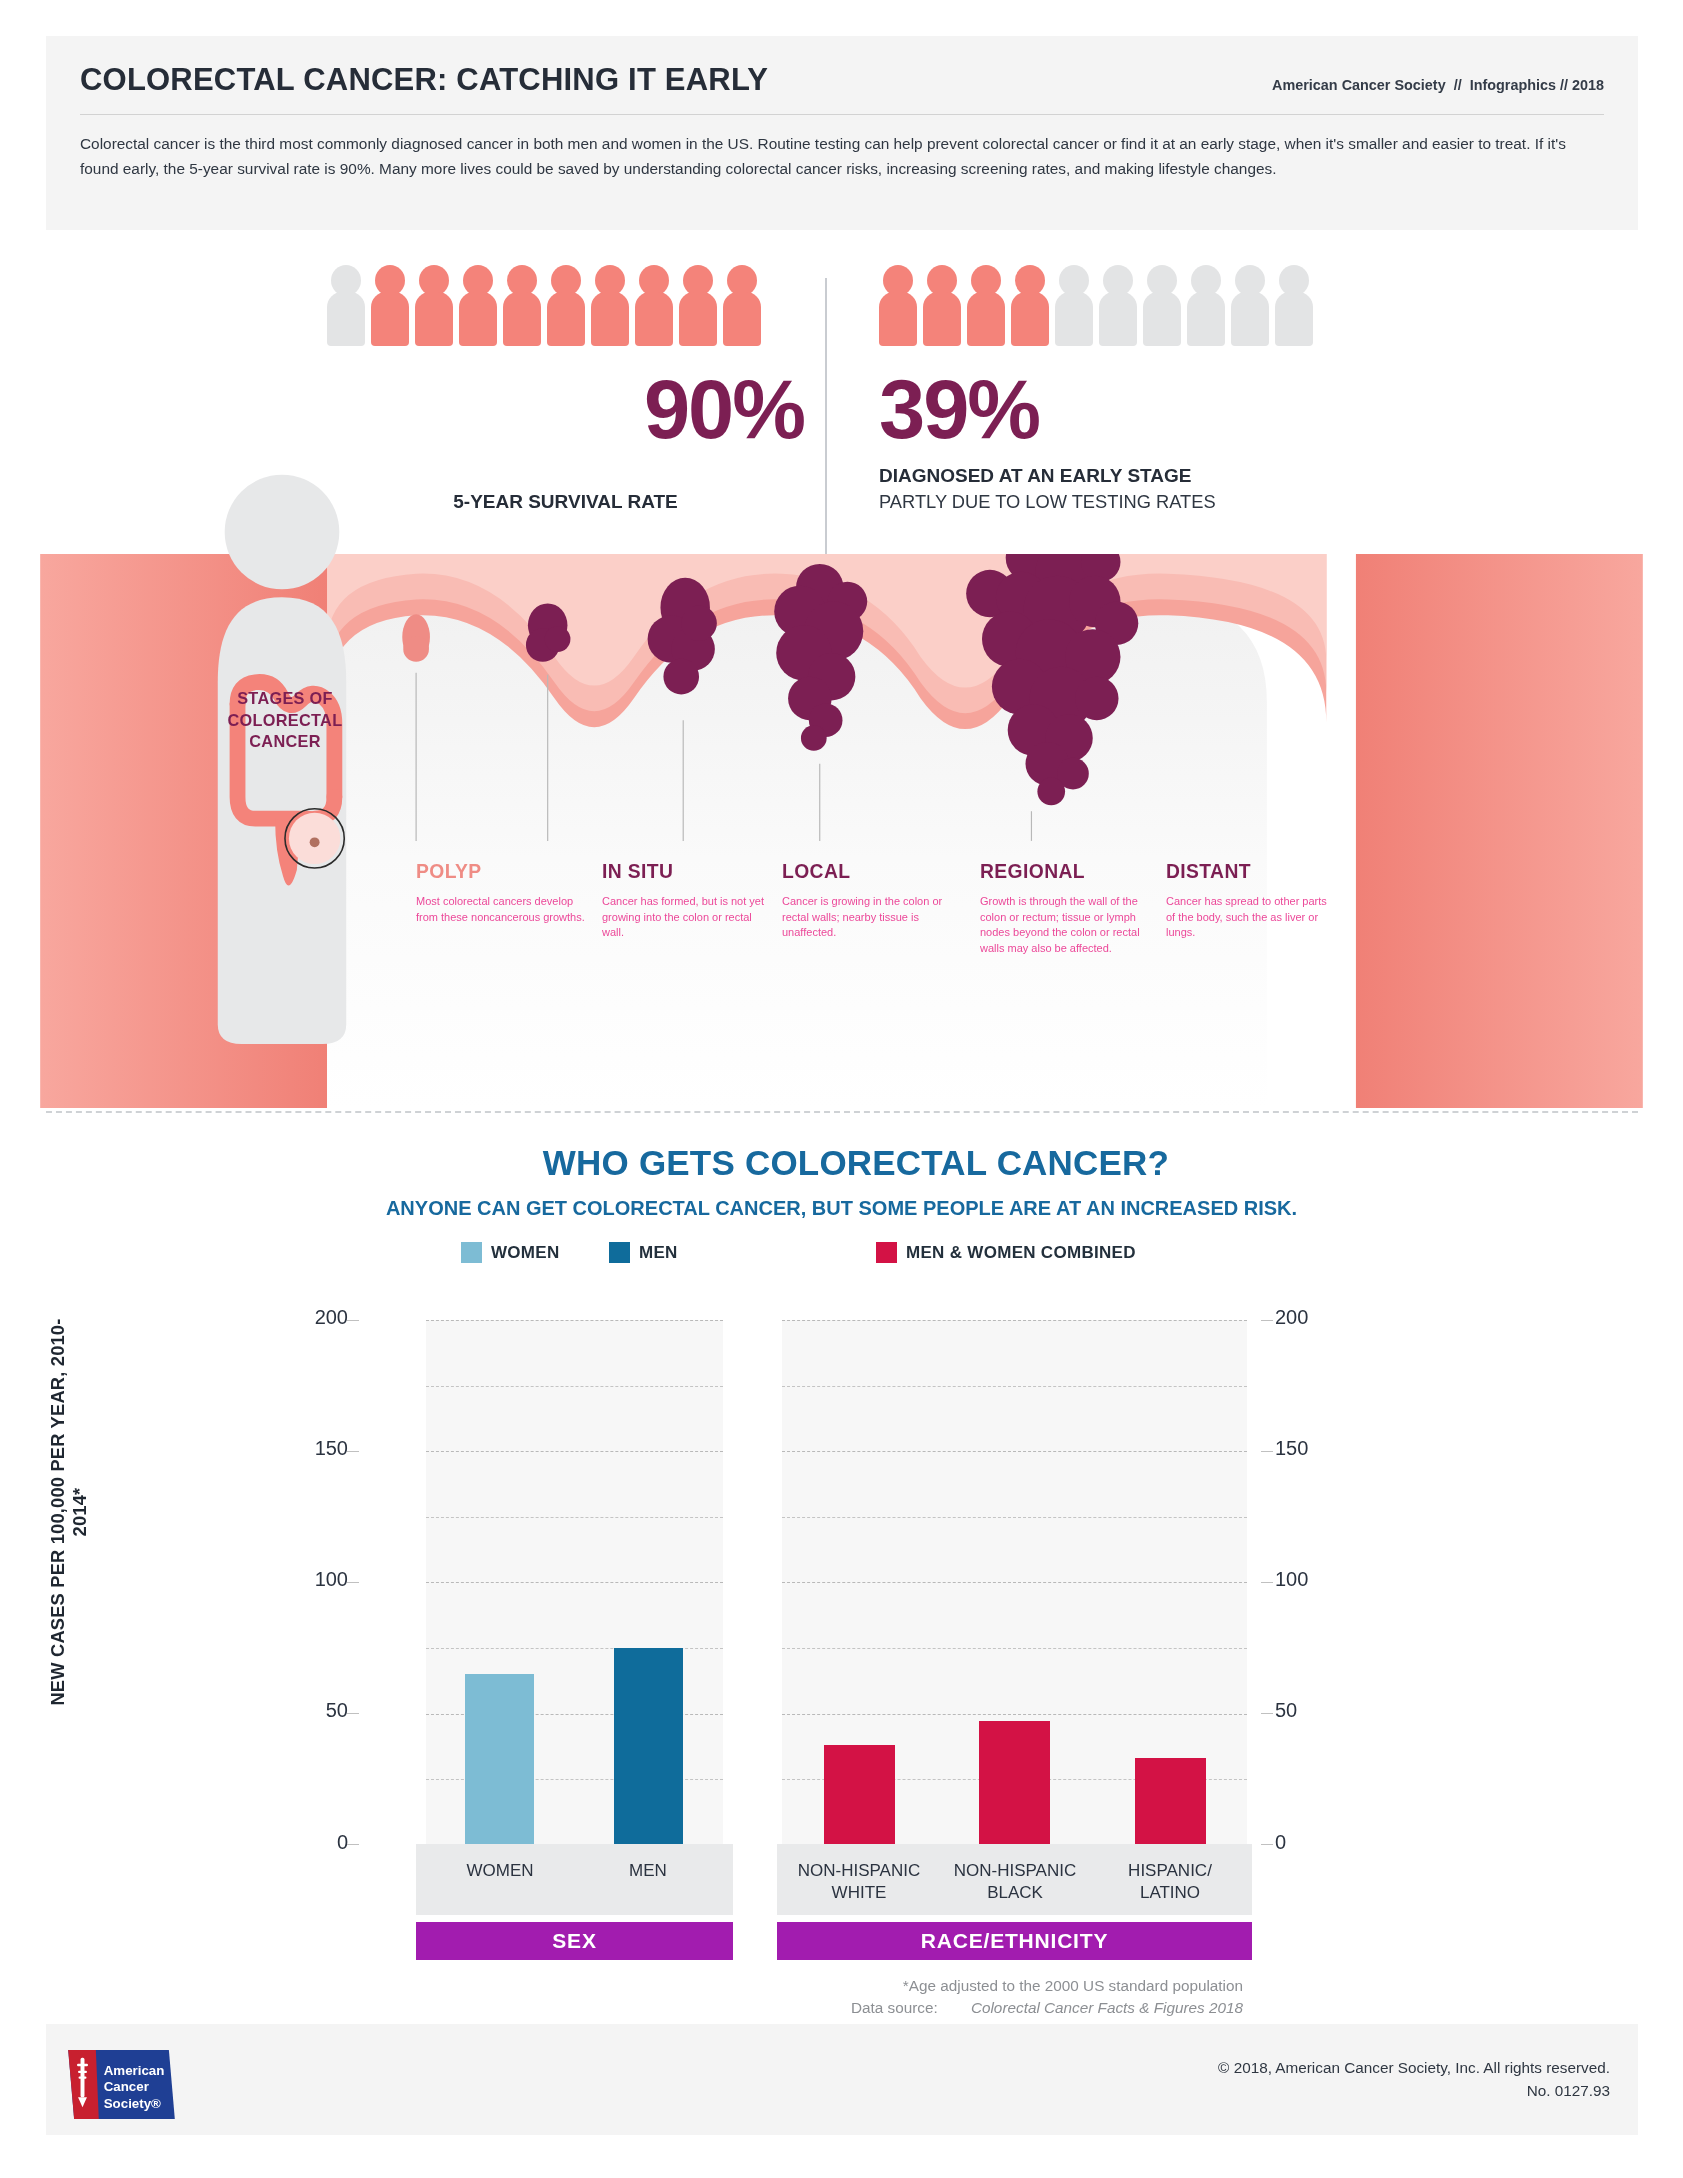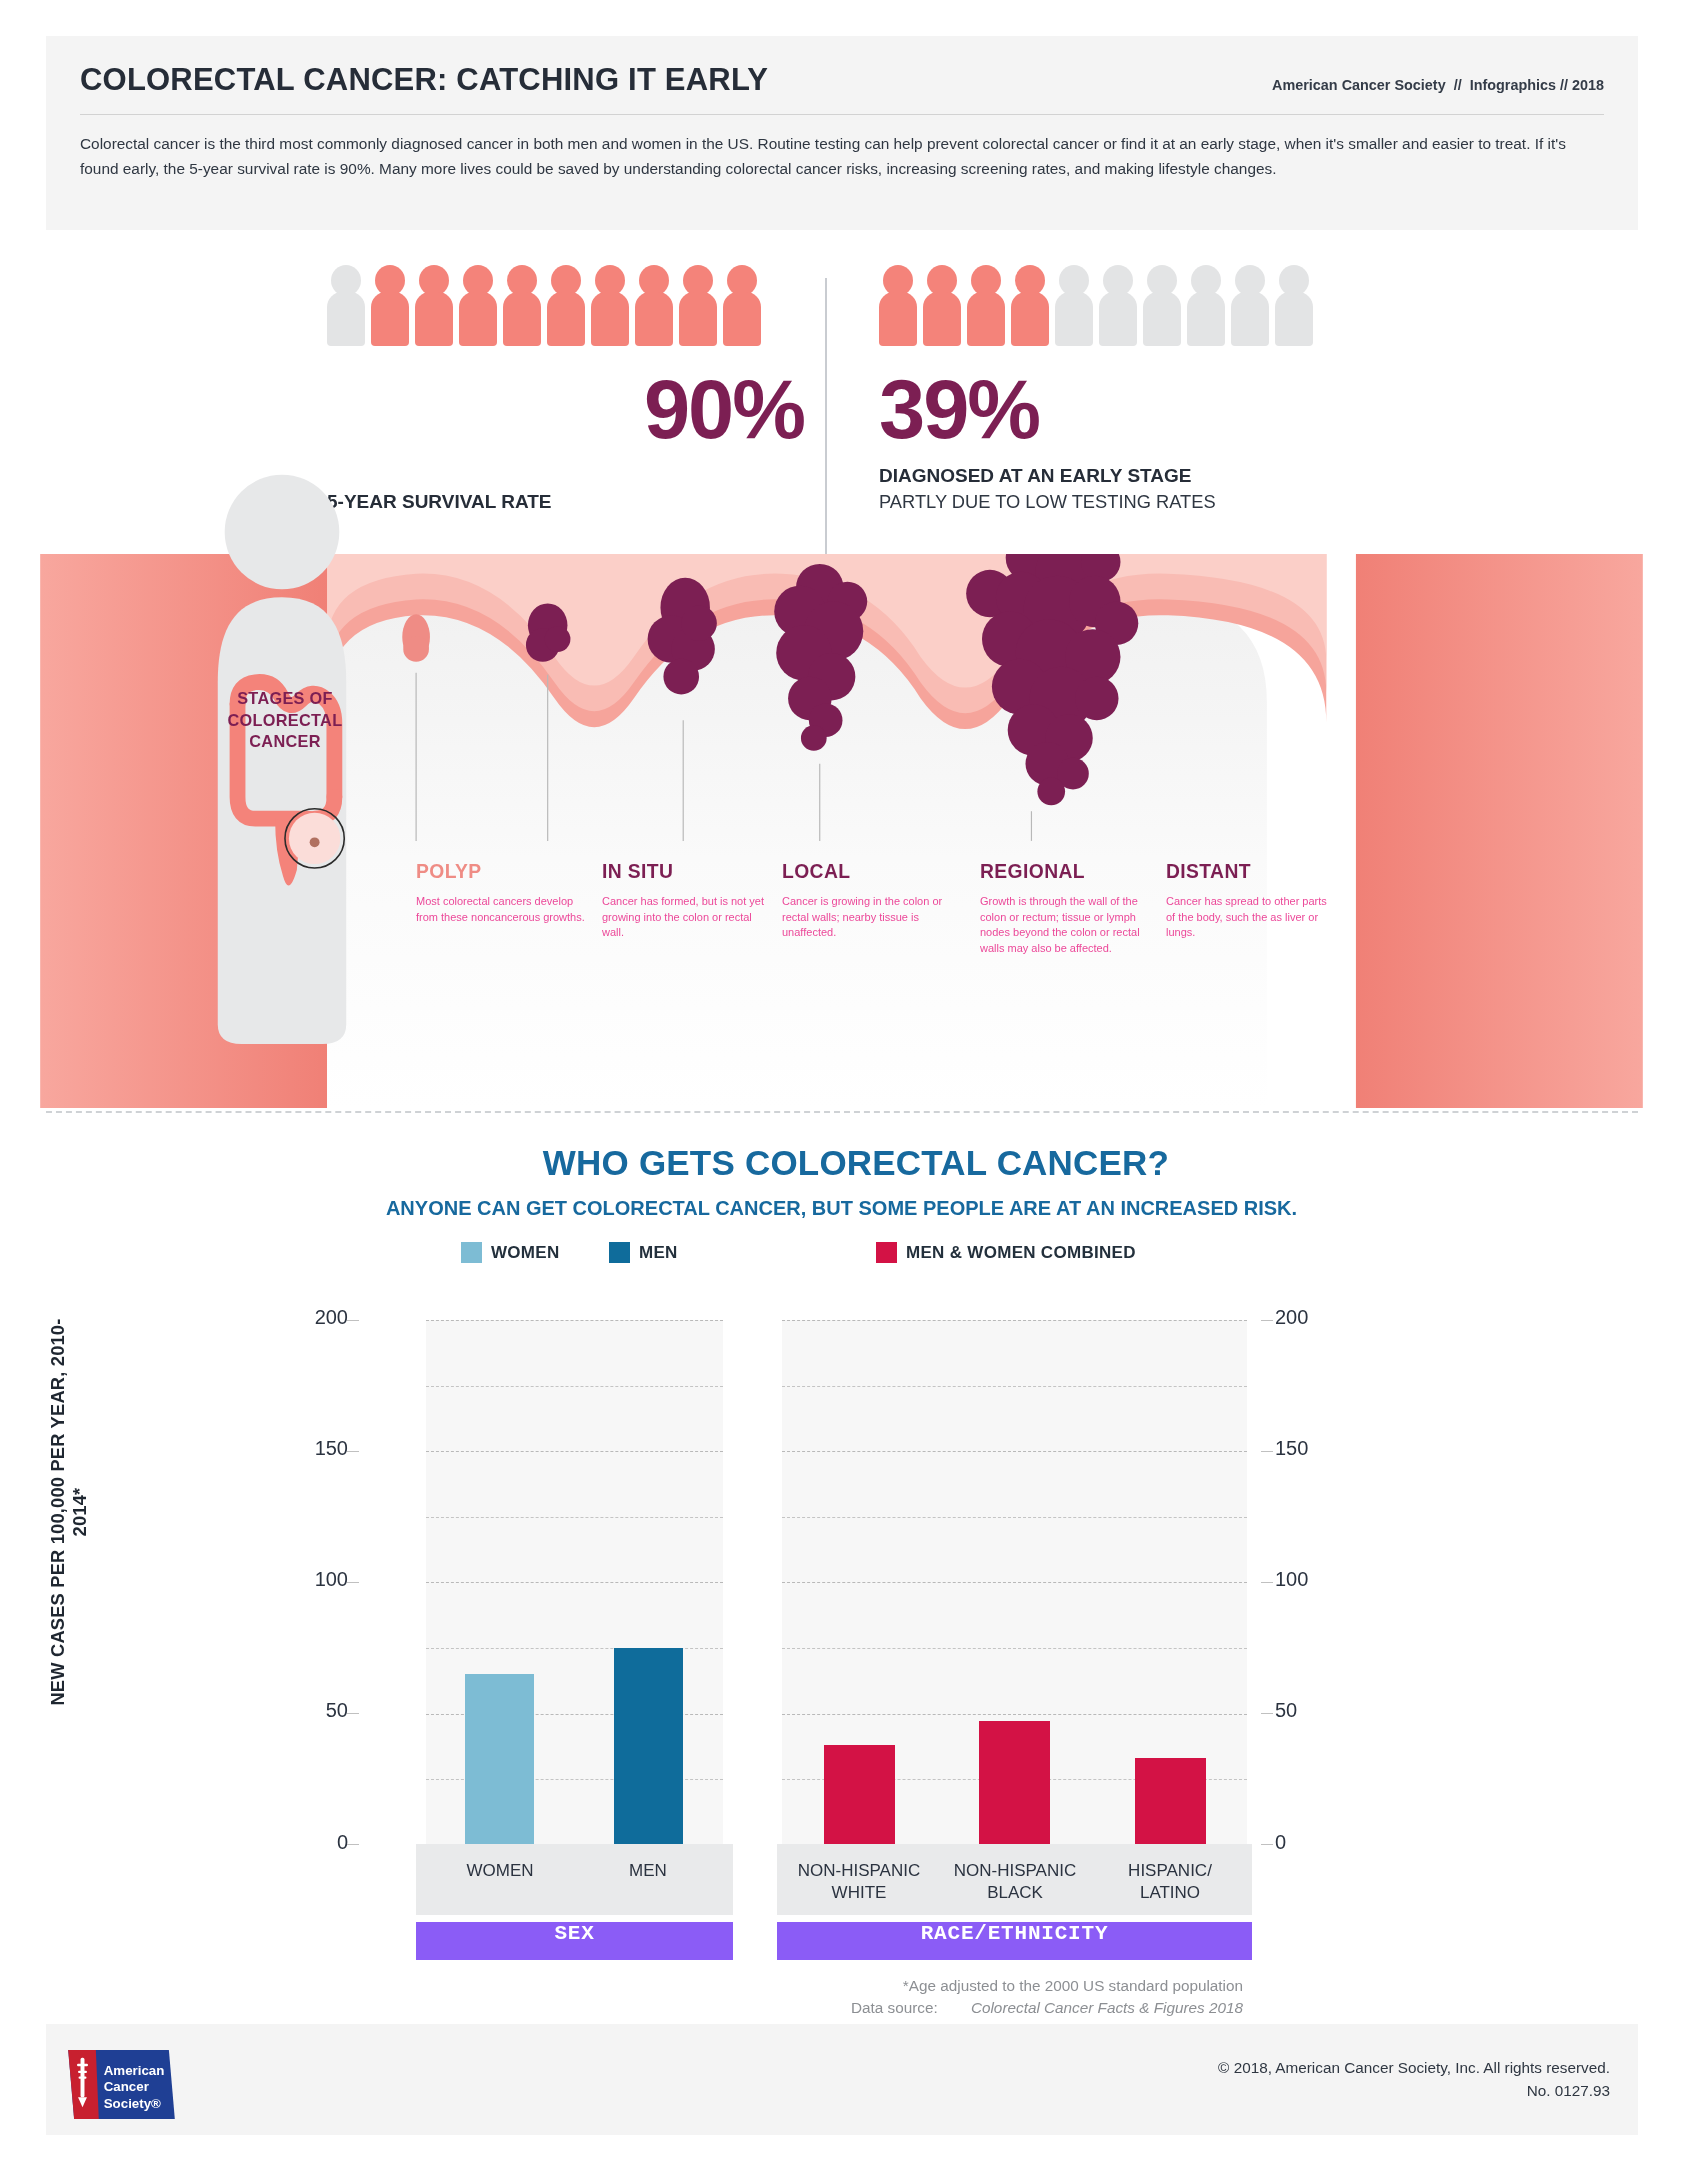--- a/index.html
+++ b/index.html
@@ -53,21 +53,21 @@
   }
   .pct {
     font-size: 83px; font-weight: bold; color: #7c1f53; line-height: 1;
     letter-spacing: -2px; margin-top: 22px;
   }
   .stat-left .pct { text-align: right; padding-right: 8px; }
   .stat-label {
     font-size: 19px; font-weight: bold; color: #262d38; margin-top: 14px; text-transform: uppercase;
   }
   .stat-sub { font-size: 18.3px; color: #2f3742; margin-top: 4px; text-transform: uppercase; }
-  .stat-left .stat-label, .stat-left .stat-sub { text-align: left; padding-right: 8px; margin-top: 40px; }
+  .stat-left .stat-label, .stat-left .stat-sub { text-align: center; padding-right: 8px; margin-top: 40px; }
 
   
   .colon-section { position: absolute; left: 0; top: 554px; width: 1683px; height: 554px; }
   .colon-svg { position: absolute; left: 0; top: 0; }
 
   .body-figure { position: absolute; left: 198px; top: -84px; width: 168px; height: 634px; }
 
   .stages-title {
     position: absolute; left: 213px; top: 134px; width: 144px;
     text-align: center; font-size: 16.3px; font-weight: bold; color: #7c1f53;
@@ -123,21 +123,21 @@
   .ytick-dash { position: absolute; width: 12px; height: 0; border-top: 1.5px solid #c0c0c0; }
 
   .bar { position: absolute; bottom: 0; }
 
   .cat-band { position: absolute; background: #e9eaeb; }
   .cat-label {
     position: absolute; text-align: center; font-size: 17px; color: #2b3340; line-height: 1.28;
     text-transform: uppercase;
   }
   .group-band {
-    position: absolute; background: #8b5cf6; display: flex; align-items: flex-start; justify-content: center; font-family: Liberation Mono, monospace;
+    position: absolute; background: #a21caf; display: flex; align-items: center; justify-content: center;
   }
   .group-band span {
     color: #ffffff; font-size: 21px; font-weight: bold; letter-spacing: 0.8px; text-transform: uppercase;
   }
 
   .chart-footnote {
     position: absolute; font-size: 15.3px; color: #8c8f93; line-height: 1.42; text-align: right;
   }
   .chart-footnote em { font-style: italic; margin-left: 29px; }
 

